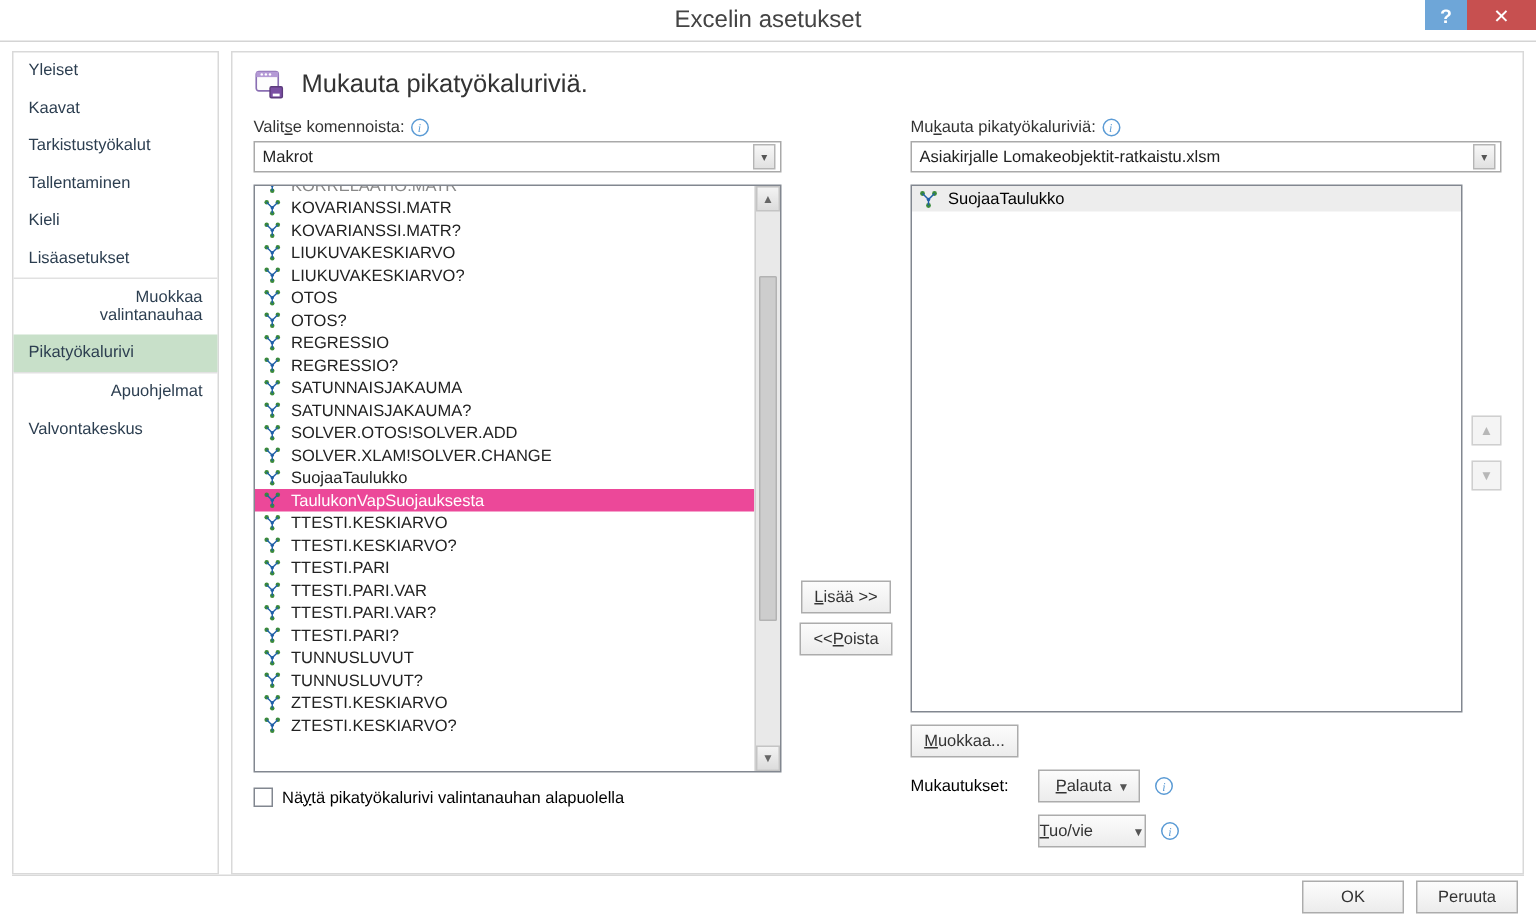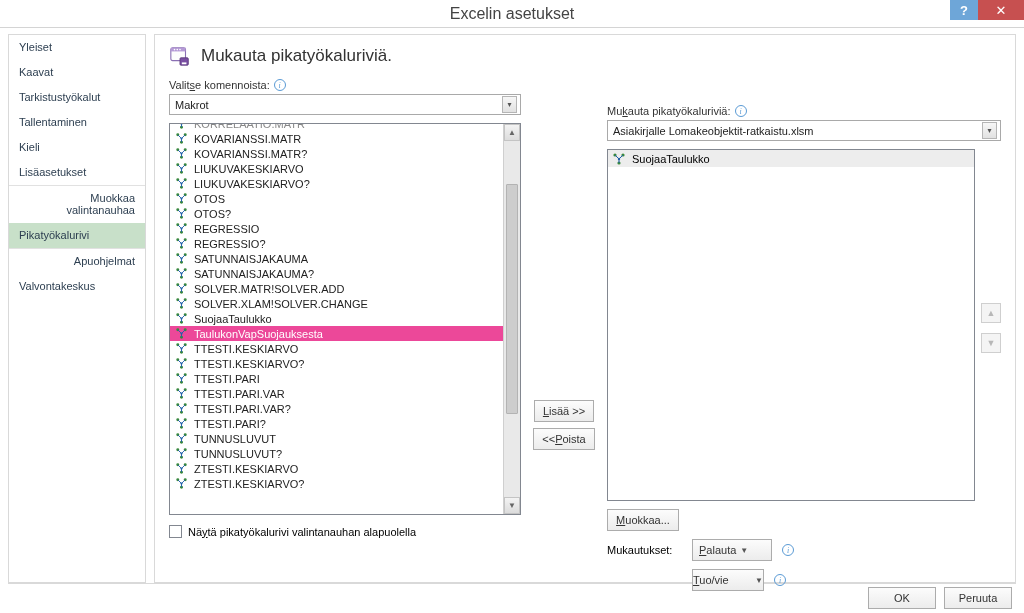--- a/index.html
+++ b/index.html
@@ -20,21 +20,21 @@
 
 .main { flex: 1; border: 1px solid #d9d9d9; padding: 10px 14px 10px 14px; position: relative; }
 .heading-row { display: flex; align-items: center; gap: 10px; margin-bottom: 12px; }
 .heading-icon { width: 22px; height: 22px; position: relative; }
 .heading-icon svg { width: 22px; height: 22px; }
 .heading-text { font-size: 17px; color: #333; }
 
 .columns { display: flex; gap: 10px; }
 .col-left { width: 352px; }
 .col-mid { width: 66px; display: flex; flex-direction: column; align-items: center; justify-content: center; gap: 6px; padding-top: 180px; }
-.col-right { flex: 1; position: relative; margin-top: 26px; }
+.col-right { flex: 1; position: relative; }
 
 .label-row { display: flex; align-items: center; gap: 4px; margin-bottom: 3px; }
 .label-row .lab { color: #333; }
 .info-icon { width: 12px; height: 12px; border: 1px solid #5b9bd5; border-radius: 50%; display: inline-flex; align-items: center; justify-content: center; color: #5b9bd5; font-size: 8px; font-style: italic; font-family: Georgia, serif; }
 
 .combo { width: 100%; height: 21px; border: 1px solid #a9a9a9; background: #fff; display: flex; align-items: center; padding: 0 3px 0 5px; justify-content: space-between; }
 .combo .val { color: #222; }
 .combo .chev { width: 15px; height: 17px; border: 1px solid #b5b5b5; background: linear-gradient(#f7f7f7,#e1e1e1); display:flex; align-items:center; justify-content:center; font-size:8px; color:#555;}
 
 .listbox { margin-top: 8px; border: 1px solid #828790; height: 392px; background: #fff; display: flex; }
@@ -262,21 +262,21 @@
               <div class="li">
                 <span class="ic">
                   <svg viewBox="0 0 14 14">
                     <circle cx="3" cy="3" r="1.6" fill="#3a8a3a"></circle>
                     <circle cx="11" cy="3" r="1.6" fill="#3a8a3a"></circle>
                     <circle cx="7" cy="11" r="1.6" fill="#3a8a3a"></circle>
                     <path d="M3 3 L7 7 L11 3 M7 7 L7 11" stroke="#1f5fa8" stroke-width="1" fill="none"></path>
                     <circle cx="7" cy="7" r="1.2" fill="#1f5fa8"></circle>
                   </svg>
                 </span>
-                <span>SOLVER.MATR!SOLVER.ADD</span>
+                <span>SOLVER.OTOS!SOLVER.ADD</span>
               </div>
               <div class="li">
                 <span class="ic">
                   <svg viewBox="0 0 14 14">
                     <circle cx="3" cy="3" r="1.6" fill="#3a8a3a"></circle>
                     <circle cx="11" cy="3" r="1.6" fill="#3a8a3a"></circle>
                     <circle cx="7" cy="11" r="1.6" fill="#3a8a3a"></circle>
                     <path d="M3 3 L7 7 L11 3 M7 7 L7 11" stroke="#1f5fa8" stroke-width="1" fill="none"></path>
                     <circle cx="7" cy="7" r="1.2" fill="#1f5fa8"></circle>
                   </svg>
@@ -484,21 +484,21 @@
 
         <div class="below-right">
           <div>
             <div class="btn" style="width:72px;">
                 <span class="underline-hotkey">M</span>
                 <span>uokkaa...</span>
               </div>
           </div>
           <div class="row-inline">
             <span class="lbl2">Mukautukset:</span>
-            <div class="btn" style="width:80px; justify-content:flex-start; padding:0 6px;">
+            <div class="btn" style="width:68px; justify-content:flex-end; padding:0 6px;">
                 <span><span class="underline-hotkey">P</span>alauta</span>
                 <span class="arrow">▼</span>
               </div>
             <span class="info-icon">i</span>
           </div>
           <div class="row-inline">
             <span class="lbl2"></span>
             <div class="btn" style="width:72px; justify-content:space-between; padding:0 0;">
                 <span><span class="underline-hotkey">T</span>uo/vie</span>
                 <span class="arrow">▼</span>

